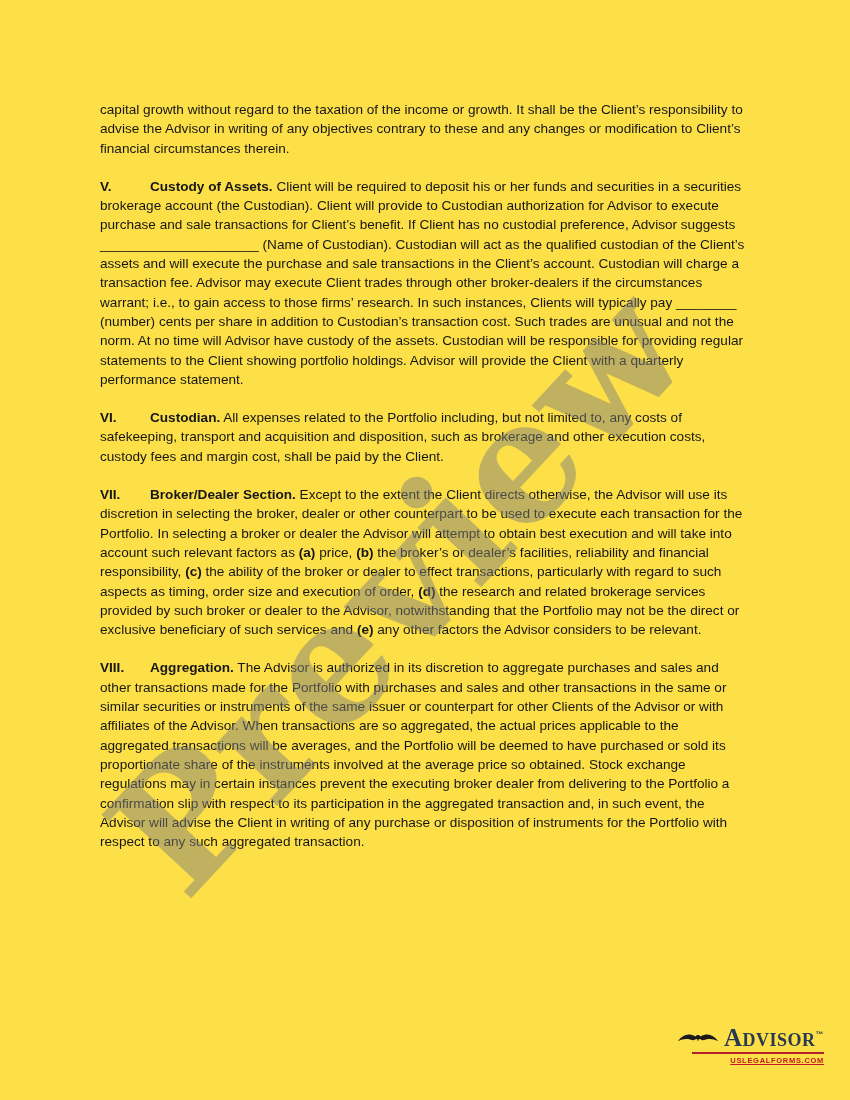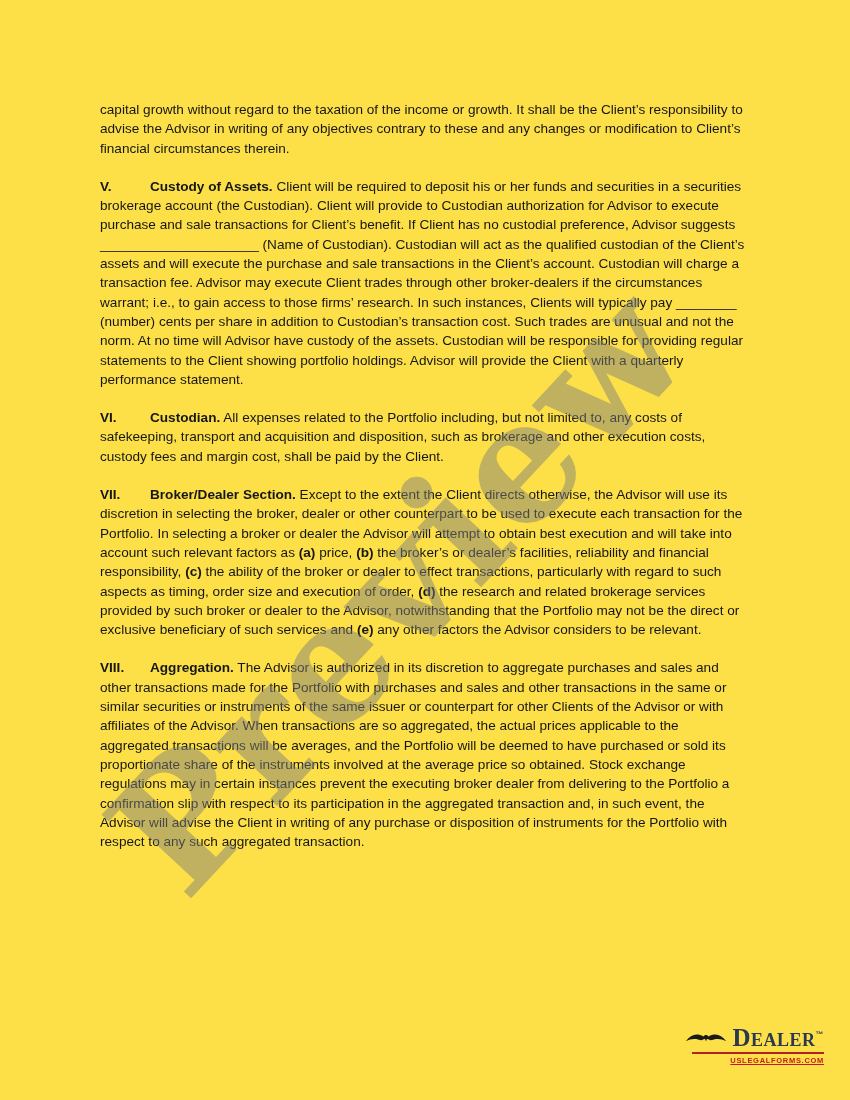--- a/index.html
+++ b/index.html
@@ -102,19 +102,19 @@
   </div>
 
   <div class="watermark">Preview</div>
 
   <div class="logo">
     <div class="logo-row">
       <svg class="eagle" viewBox="0 0 100 32" xmlns="http://www.w3.org/2000/svg">
         <path d="M2 26 C14 10 28 6 44 15 C46 10 54 10 56 15 C72 6 86 10 98 26 C84 18 72 20 60 24 C56 20 44 20 40 24 C28 20 16 18 2 26 Z" fill="#1a1a1a"></path>
         <path d="M46 16 C48 13 52 13 54 16 C53 20 51 23 50 26 C49 23 47 20 46 16 Z" fill="#1a1a1a"></path>
       </svg>
-      <span class="brand"><span>Dealer</span><span class="tm">™</span></span>
+      <span class="brand"><span>Advisor</span><span class="tm">™</span></span>
     </div>
     <div class="logo-divider"></div>
     <div class="tagline">USLEGALFORMS.COM</div>
   </div>
 
 </div>
 
 </body></html>

